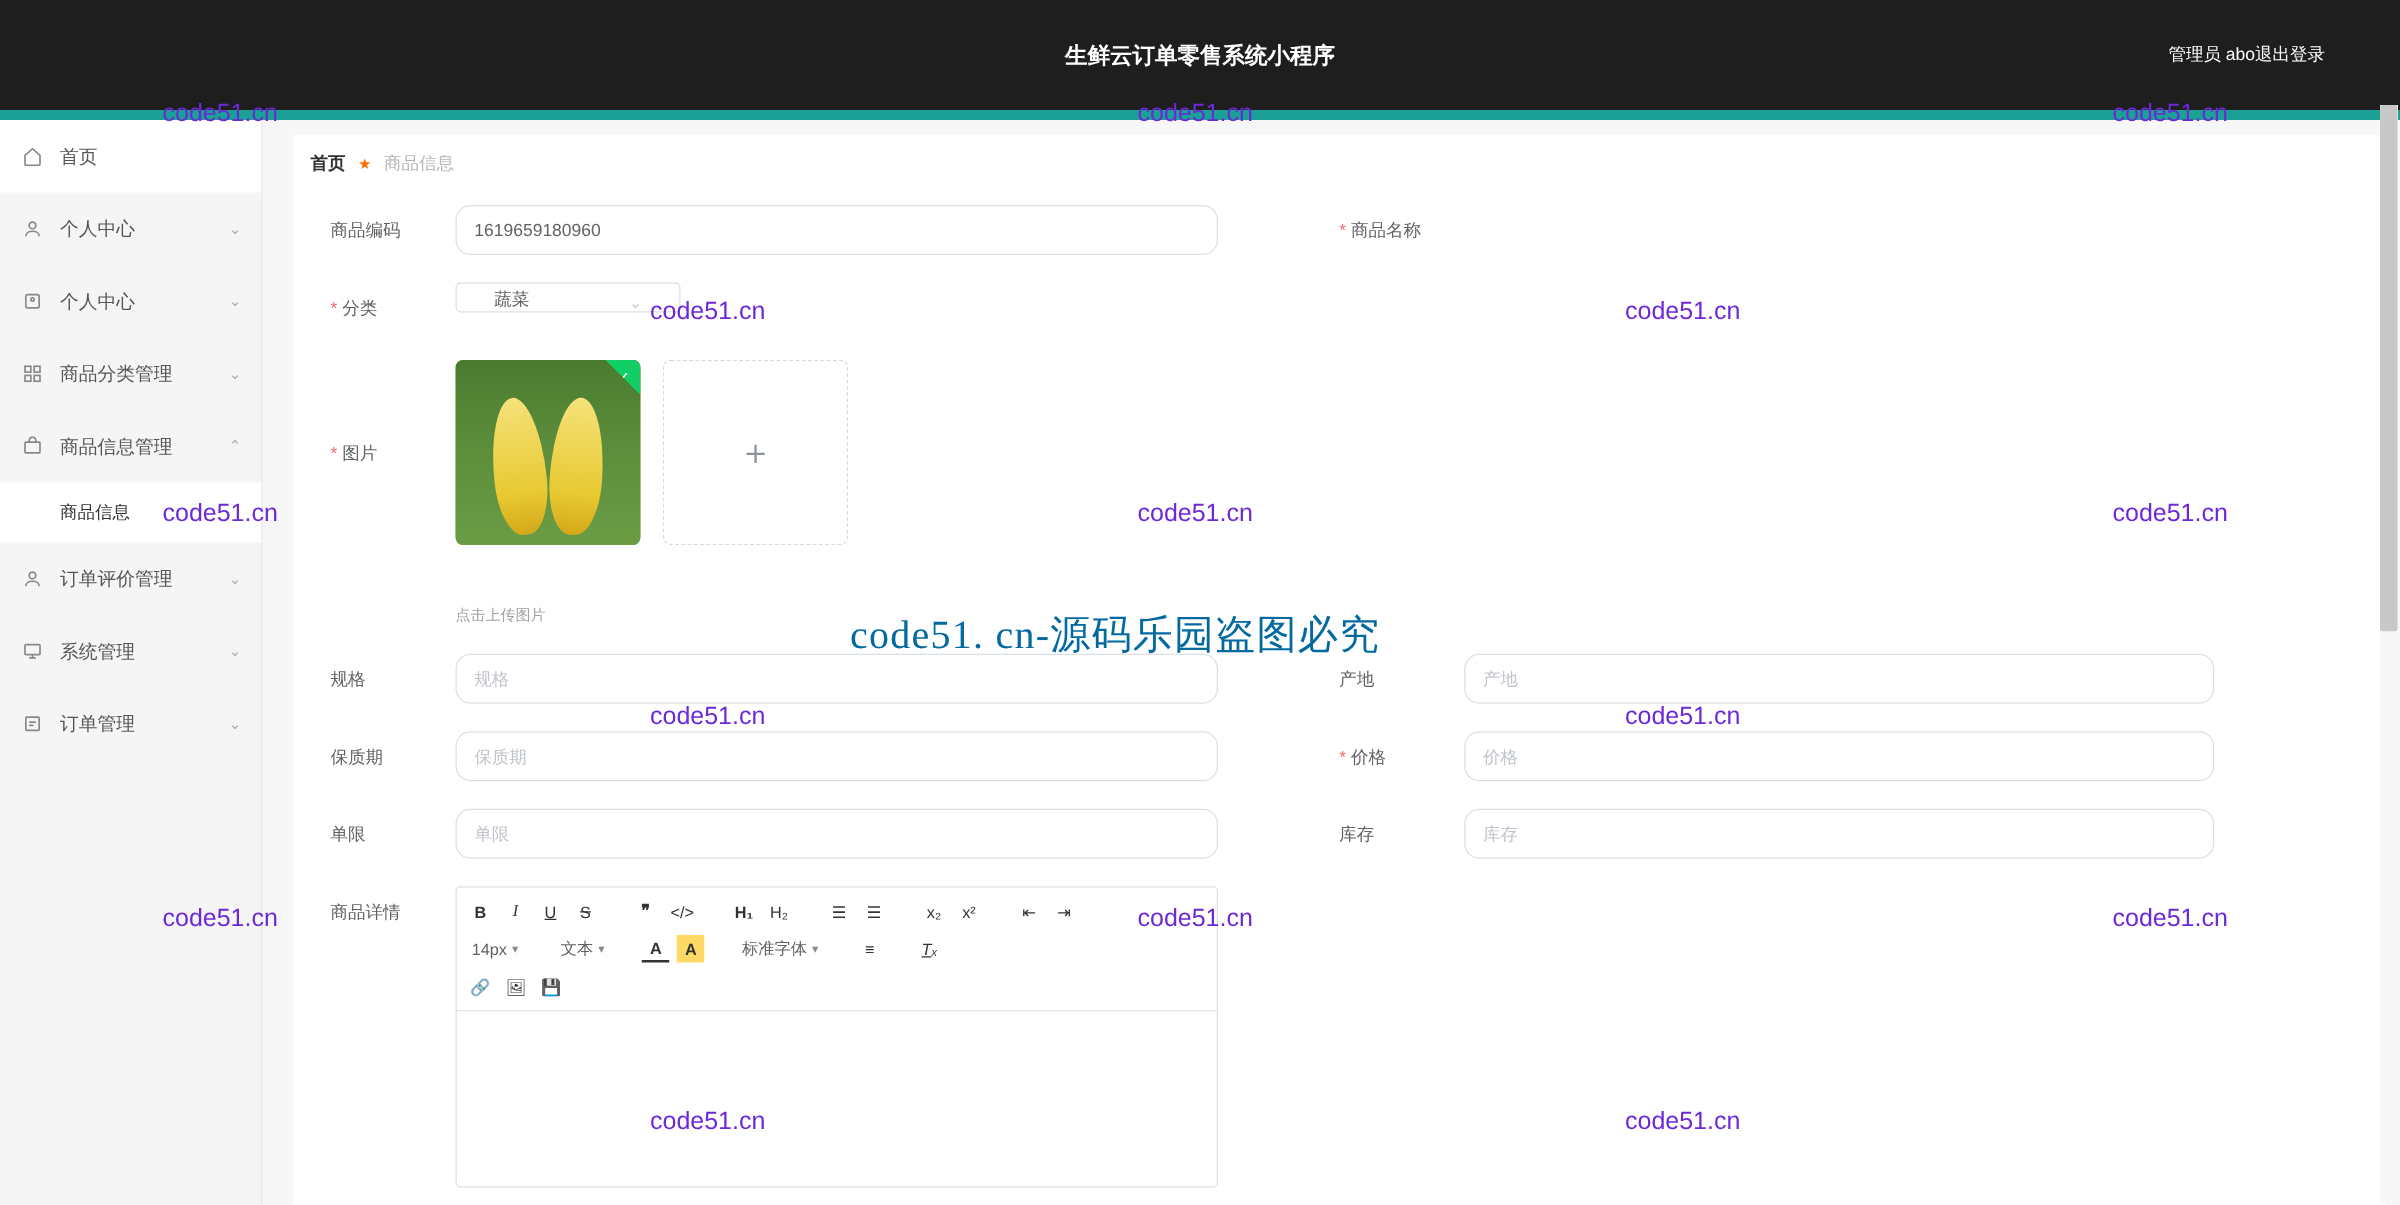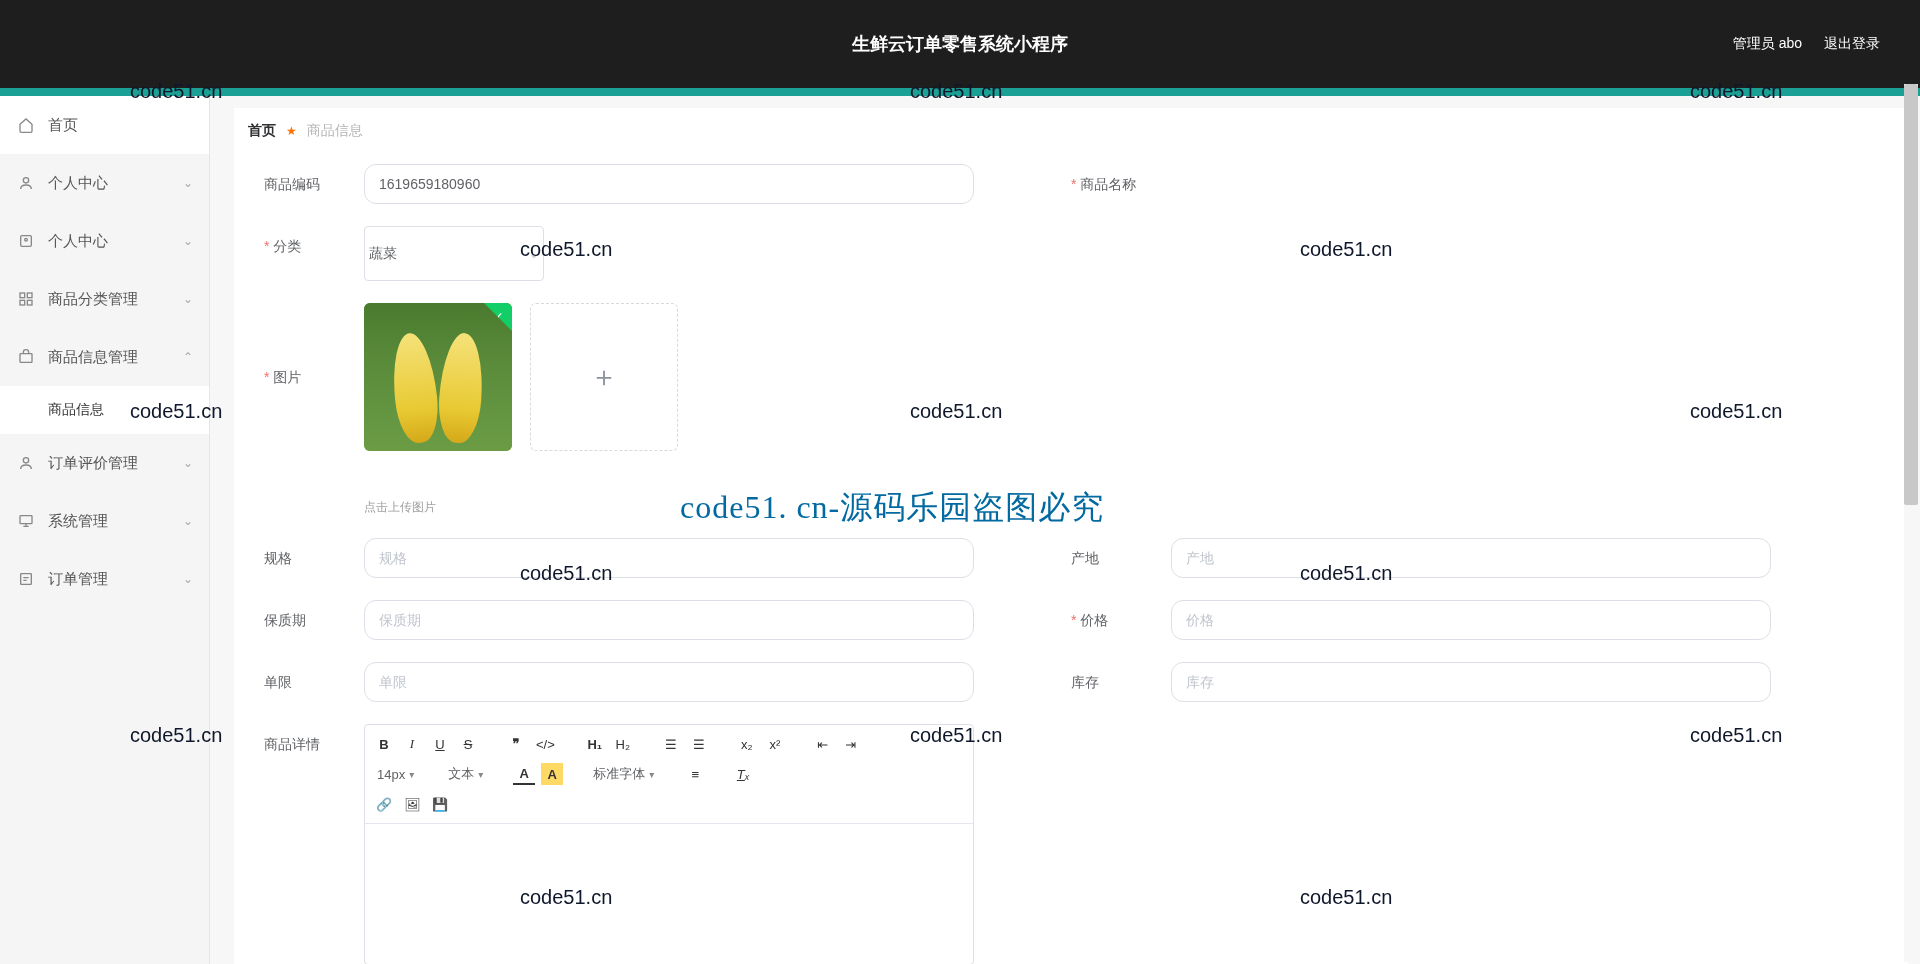--- a/index.html
+++ b/index.html
@@ -1,19 +1,19 @@
 <!DOCTYPE html>
 <html><head>
 <meta charset="utf-8">
 <style>
 *{box-sizing:border-box;margin:0;padding:0}
 body{font-family:"Helvetica Neue",Arial,"PingFang SC","Microsoft YaHei",sans-serif;font-size:14px;color:#606266;background:#fff;width:1920px;height:964px;overflow:hidden;position:relative}
 .topbar{height:88px;background:#1e1e1e;color:#fff;display:flex;align-items:center;position:relative}
 .topbar-title{position:absolute;left:50%;transform:translateX(-50%);font-size:18px;font-weight:700;color:#fff}
-.topbar-right{margin-left:auto;display:flex;align-items:flex-start;padding-right:40px;gap:22px}
+.topbar-right{margin-left:auto;display:flex;align-items:flex-start;padding-right:60px;}
 .topbar-right span{font-size:14px;cursor:pointer}
 .tealbar{height:8px;background:#1aa094}
 .layout{display:flex;height:calc(100% - 84px)}
 .sidebar{width:210px;background:#f5f5f5;border-right:1px solid #e6e6e6}
 .menu{list-style:none}
 .menu-item{display:flex;align-items:center;padding:0 18px;height:58px;font-size:15px;color:#555;cursor:pointer;position:relative}
 .menu-item.active{background:#fff}
 .menu-item .mi-icon{width:16px;height:16px;margin-right:14px;display:inline-flex;align-items:center;justify-content:center;color:#888}
 .menu-item .arrow{position:absolute;right:16px;color:#aaa;font-size:12px}
 .submenu-item{padding-left:48px;height:48px;display:flex;align-items:center;font-size:14px;color:#333;background:#fff;cursor:pointer}
@@ -25,42 +25,42 @@
 .breadcrumb .cur{color:#b5b5b5}
 .form{padding:10px 30px 40px 30px}
 .row{display:flex;margin-bottom:22px}
 .col{flex:1;display:flex;align-items:flex-start}
 .label{width:100px;padding-right:14px;line-height:40px;font-size:14px;color:#606266}
 .label.req::before{content:"* ";color:#f56c6c}
 .control{flex:1;max-width:610px}
 .ctrl-right .control{max-width:600px}
 .input{width:100%;height:40px;border:1px solid #dcdfe6;border-radius:12px;padding:0 14px;font-size:14px;color:#606266;outline:none}
 .input::placeholder{color:#c0c4cc}
-.select{width:180px;height:55px;border:1px solid #dcdfe6;border-radius:4px;padding:0 4px;font-size:14px;color:#606266;display:flex;align-items:center;justify-content:space-between;cursor:pointer}
+.select{width:180px;height:24px;border:1px solid #dcdfe6;border-radius:4px;padding:0 30px;font-size:14px;color:#606266;display:flex;align-items:flex-end;justify-content:space-between;cursor:pointer}
 .select .caret{color:#c0c4cc;font-size:12px}
 .upload-area{display:flex;gap:18px}
 .thumb{width:148px;height:148px;border-radius:6px;background:#7aa83e;position:relative;overflow:hidden}
 .thumb::after{content:"✓";position:absolute;top:0;right:0;width:28px;height:28px;background:#13ce66;color:#fff;display:flex;align-items:center;justify-content:center;font-size:14px;clip-path:polygon(100% 0,0 0,100% 100%)}
 .corn{position:absolute;inset:0;background:linear-gradient(180deg,#4a7a2e 0%,#5a8b3a 40%,#6b9c45 100%)}
 .corn::before,.corn::after{content:"";position:absolute;width:42px;height:110px;background:linear-gradient(180deg,#f5e27a 0%,#e8c932 70%,#d4a81a 100%);border-radius:50% 50% 45% 45%/60% 60% 40% 40%;bottom:8px}
 .corn::before{left:30px;transform:rotate(-6deg)}
 .corn::after{left:76px;transform:rotate(4deg)}
 .upload-btn{width:148px;height:148px;border:1px dashed #d9d9d9;border-radius:6px;display:flex;align-items:center;justify-content:center;font-size:28px;color:#8c939d;cursor:pointer}
 .hint{font-size:12px;color:#a0a0a0;margin-top:48px}
 .editor{border:1px solid #dcdfe6;border-radius:4px;width:100%;max-width:610px}
 .toolbar{border-bottom:1px solid #e4e7ed;padding:4px 8px}
 .tb-row{display:flex;align-items:center;gap:6px;padding:4px 0;flex-wrap:wrap}
 .tb-btn{min-width:22px;height:22px;display:inline-flex;align-items:center;justify-content:center;font-size:13px;color:#333;cursor:pointer;padding:0 3px}
 .tb-sep{width:14px}
 .tb-sel{display:inline-flex;align-items:center;gap:4px;font-size:13px;padding:0 4px;cursor:pointer}
 .tb-sel .car{font-size:10px;color:#888}
 .color-a{color:#333;border-bottom:2px solid #333;font-weight:700;font-size:13px}
 .color-bg{background:#ffd966;color:#333;font-weight:700;padding:0 3px;font-size:13px}
 .editor-body{min-height:140px;padding:12px}
-.watermark{position:absolute;color:#0f172a;font-size:20px;pointer-events:none;user-select:none;font-family:Arial}
+.watermark{position:absolute;color:#6d28d9;font-size:20px;pointer-events:none;user-select:none;font-family:Arial}
 .big-wm{position:absolute;color:#0369a1;font-size:32px;pointer-events:none;font-family:"SimSun","Microsoft YaHei";letter-spacing:1px}
 .scroll-track{position:absolute;right:2px;top:84px;bottom:2px;width:14px;background:#f7f7f7}
 .scroll-thumb{width:100%;height:48%;background:#c8c8c8;border-radius:2px}
 svg{display:block}
 </style>
 </head>
 <body>
 
 <div class="topbar">
   <div class="topbar-title">生鲜云订单零售系统小程序</div>

